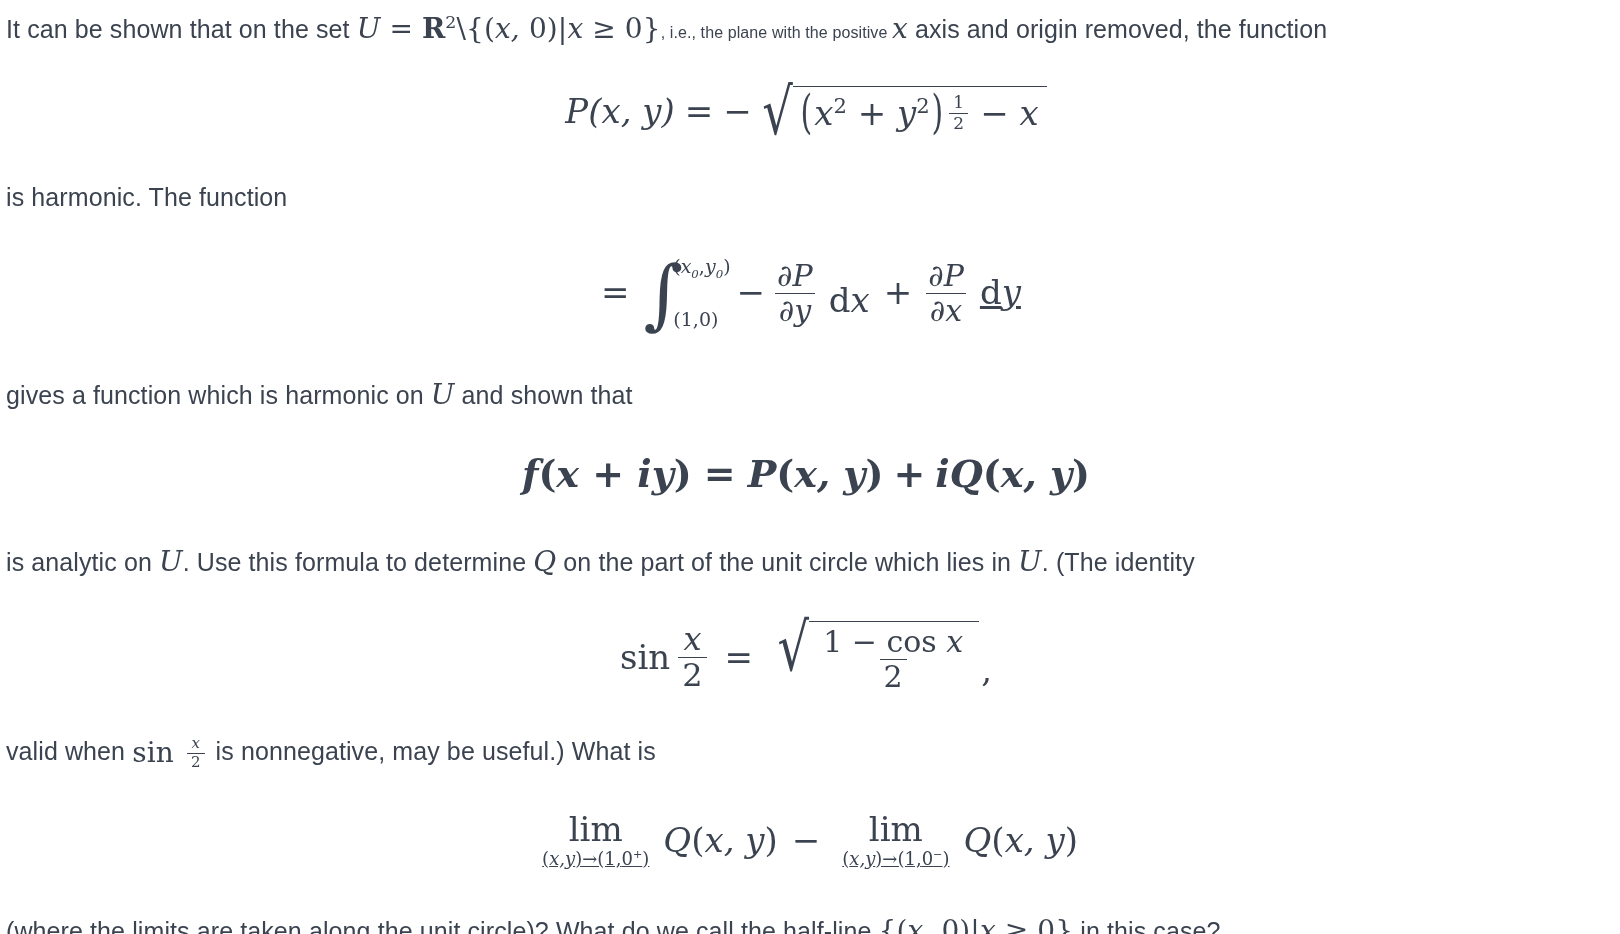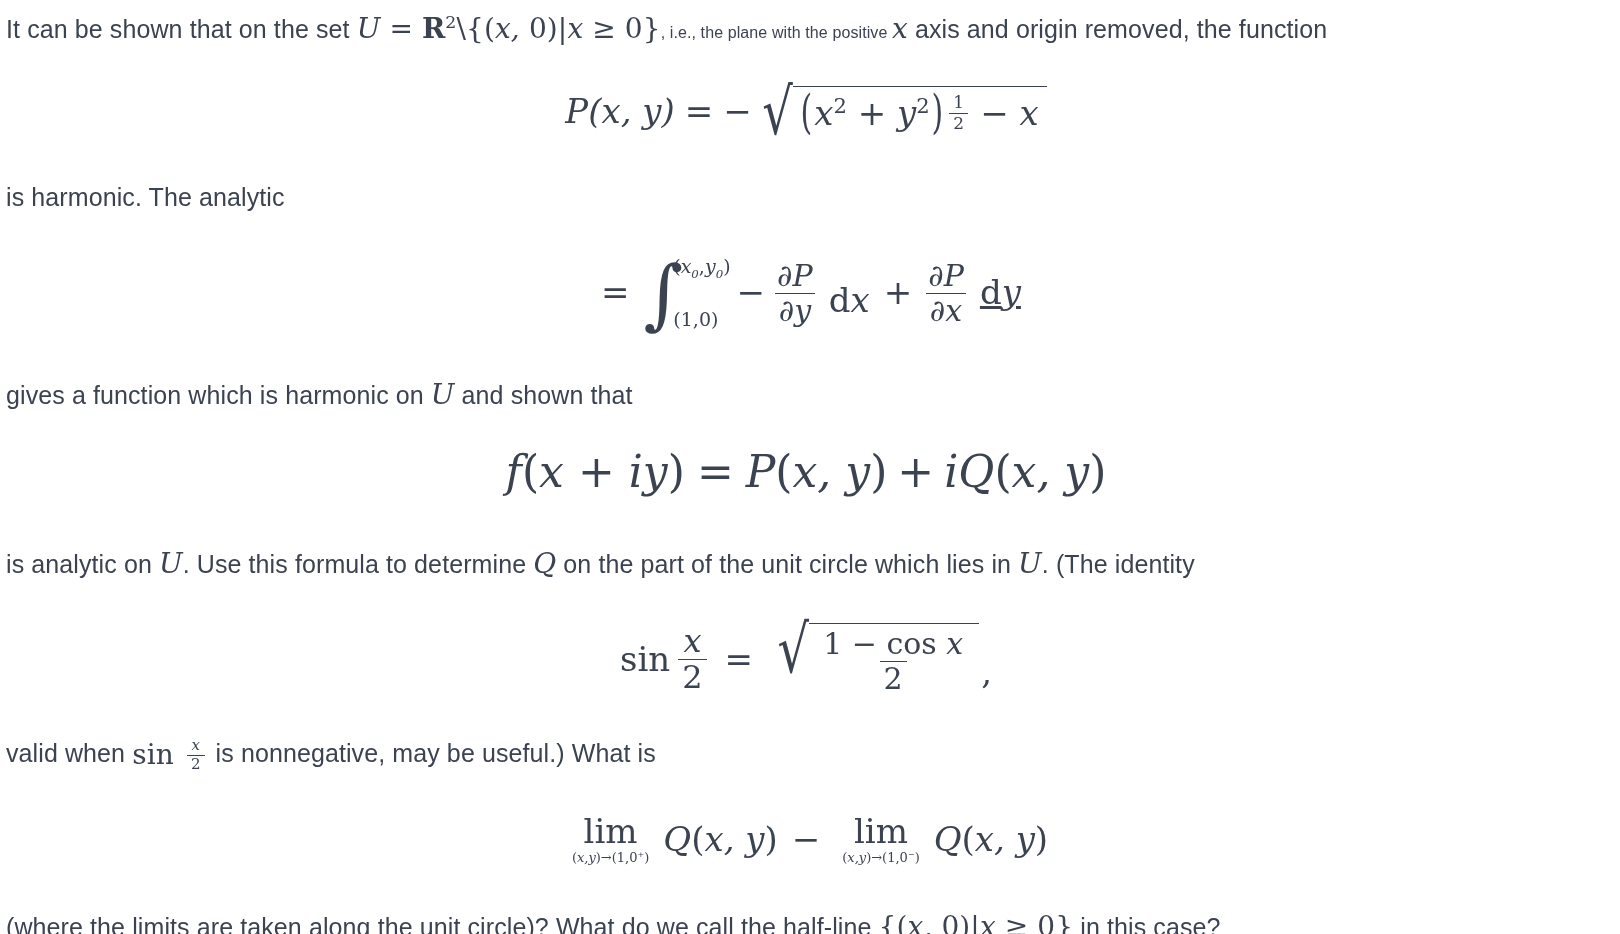--- a/index.html
+++ b/index.html
@@ -45,21 +45,21 @@
     vertical-align: baseline;
   }
   .display {
     text-align: center;
     font-family: "DejaVu Serif", serif;
     color: #3b4350;
     white-space: nowrap;
   }
   .d1 { margin: 38px 0 42px 0; font-size: 34px; }
   .d2 { margin: 40px 0 44px 0; font-size: 34px; }
-  .d3 { margin: 24px 0 44px 0; font-size: 44px; }
+  .d3 { margin: 30px 0 44px 0; font-size: 38px; font-weight: bold; }
   .d4 { margin: 40px 0 40px 0; font-size: 34px; }
   .d5 { margin: 40px 0 42px 0; font-size: 34px; }
 
   .row { display: inline-flex; align-items: center; vertical-align: middle; }
 
   
   .frac {
     display: inline-flex;
     flex-direction: column;
     align-items: center;
@@ -127,21 +127,21 @@
 
   
   .limstack {
     display: inline-flex;
     flex-direction: column;
     align-items: center;
     vertical-align: middle;
     margin: 0 8px;
   }
   .limstack .lim-top { font-family: "DejaVu Serif", serif; font-style: normal; font-size: 34px; line-height: 1; }
-  .limstack .lim-bot { font-family: "DejaVu Serif", serif; font-size: 13px; line-height: 1.2; margin-top: 2px; }
+  .limstack .lim-bot { font-family: "DejaVu Serif", serif; font-size: 18px; line-height: 1.2; margin-top: 2px; text-decoration: underline; }
   .small-ie { font-size: 16px; }
   .nowrap { white-space: nowrap; }
   .l1 { margin-top: 2px; }
   .l2 { margin-top: 0; }
 </style>
 </head>
 <body>
 
 <div class="page">
 
@@ -164,21 +164,21 @@
             <span class="num mr">1</span>
             <span class="den mr">2</span>
           </span>
           <span style="margin-left:8px;"><span class="mr">−</span> <span class="m">x</span></span>
         </span>
       </span>
     </span>
   </div>
 
   <p class="para">
-    <span>is harmonic. The analytic</span>
+    <span>is harmonic. The function</span>
   </p>
 
   <div class="display d2">
     <span class="row">
       <span class="mr" style="margin:0 10px;">=</span>
       <span class="intstack">
         <span class="intsym">∫</span>
         <span class="intlims">
           <span class="up mr"><span class="mr">(</span><span class="m">x</span><span class="sub m">0</span><span class="mr">,</span><span class="m">y</span><span class="sub m">0</span><span class="mr">)</span></span>
           <span class="dn mr">(1,0)</span>

